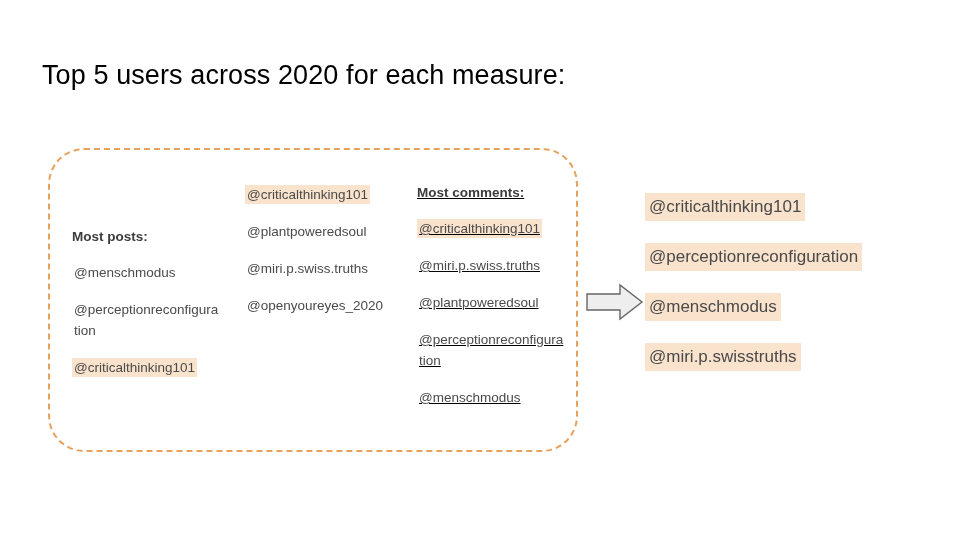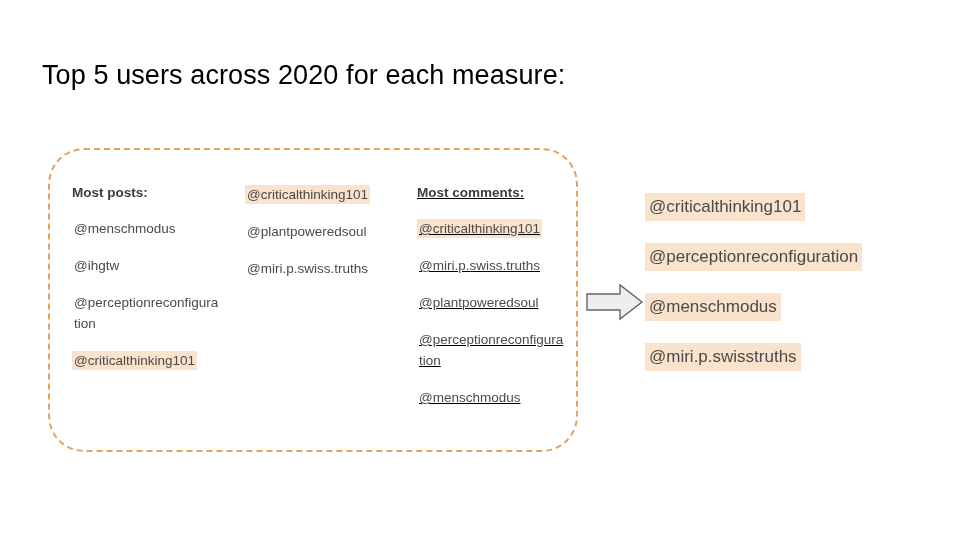--- a/index.html
+++ b/index.html
@@ -46,21 +46,21 @@
     border: 2px dashed #e8a15c;
     border-radius: 36px;
     background: transparent;
   }
 
   .measure-column {
     position: absolute;
     top: 34px;
     width: 160px;
   }
-  #col-posts    { left: 22px; }
+  #col-posts    { left: 22px; margin-top: 44px; }
   #col-likes    { left: 195px; }
   #col-comments { left: 367px; text-decoration: underline; }
 
   .column-heading {
     font-size: 13.5px;
     font-weight: bold;
     color: #3c3c3c;
     line-height: 17px;
     margin: 0 0 17px 0;
     white-space: nowrap;
@@ -137,31 +137,31 @@
 <div id="slide">
 
   <div id="page-title">Top 5 users across 2020 for each measure:</div>
 
   <div id="measures-group">
 
     <div class="measure-column" id="col-posts">
       <div class="column-heading">Most posts:</div>
       <ul class="user-list">
         <li><span class="chip">@menschmodus</span></li>
-        <li><span class="chip">@ihgtw</span></li>
         <li><span class="chip">@perceptionreconfiguration</span></li>
         <li class="highlight"><span class="chip">@criticalthinking101</span></li>
       </ul>
     </div>
 
     <div class="measure-column" id="col-likes">
       <ul class="user-list">
         <li class="highlight"><span class="chip">@criticalthinking101</span></li>
         <li><span class="chip">@plantpoweredsoul</span></li>
         <li><span class="chip">@miri.p.swiss.truths</span></li>
+        <li><span class="chip">@openyoureyes_2020</span></li>
       </ul>
     </div>
 
     <div class="measure-column" id="col-comments">
       <div class="column-heading">Most comments:</div>
       <ul class="user-list">
         <li class="highlight"><span class="chip">@criticalthinking101</span></li>
         <li><span class="chip">@miri.p.swiss.truths</span></li>
         <li><span class="chip">@plantpoweredsoul</span></li>
         <li><span class="chip">@perceptionreconfiguration</span></li>

